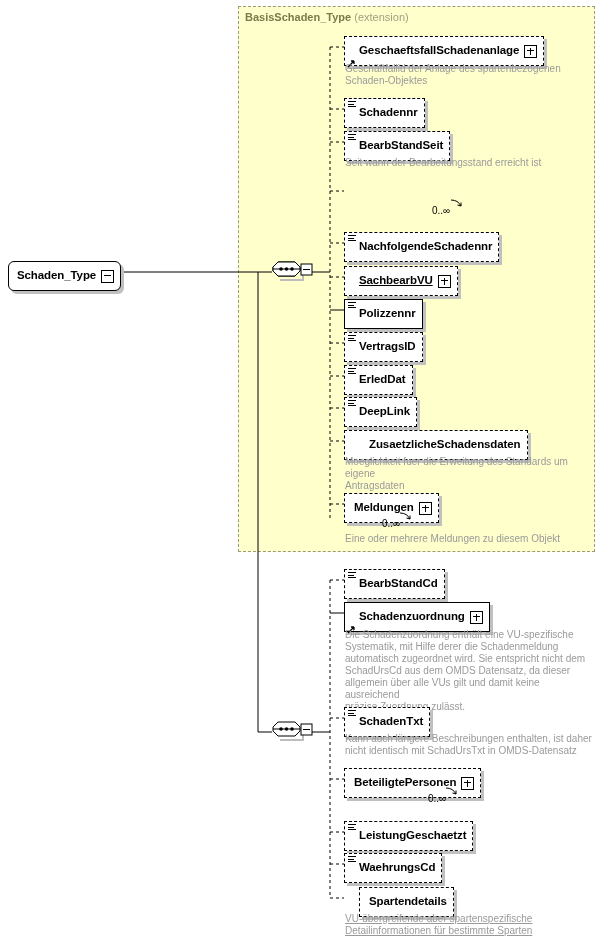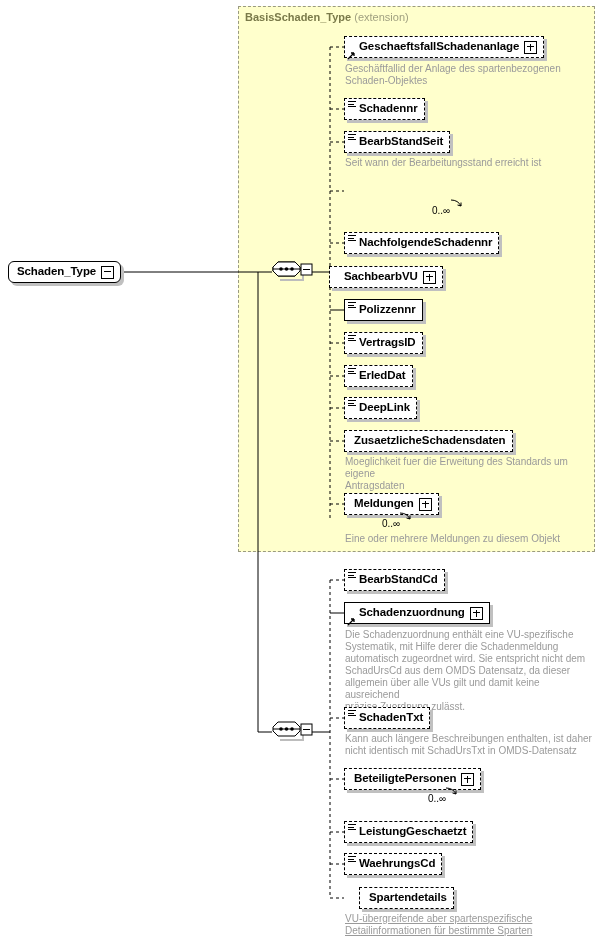--- a/index.html
+++ b/index.html
@@ -27,21 +27,21 @@
     font-weight:normal;
     color:#a0a080;
   }
 
   
   .node{
     position:absolute;
     box-sizing:border-box;
     background:#ffffff;
     border:1px dashed #000000;
-    height:22px;
+    height:30px;
     display:flex;
     align-items:center;
     padding:0 6px 0 14px;
     white-space:nowrap;
     box-shadow:3px 3px 0 0 #c0c0c0;
   }
   .node.solid{border-style:solid;}
   .node.rounded{border-radius:6px;}
   .node .label{
     font-size:11.5px;
@@ -225,21 +225,21 @@
 
   <div class="node" style="left:344px;top:232px;">
     <span class="ico-lines">
         <i></i>
         <i></i>
         <i></i>
       </span>
     <span class="label">NachfolgendeSchadennr</span>
   </div>
 
-  <div class="node" style="left:329px;top:266px;">
+  <div class="node" style="left:344px;top:266px;text-decoration:underline;">
     <span class="label">SachbearbVU</span>
     <span class="ctl plus"></span>
   </div>
 
   <div class="node solid" style="left:344px;top:299px;">
     <span class="ico-lines">
         <i></i>
         <i></i>
         <i></i>
       </span>
@@ -266,21 +266,21 @@
 
   <div class="node" style="left:344px;top:397px;">
     <span class="ico-lines">
         <i></i>
         <i></i>
         <i></i>
       </span>
     <span class="label">DeepLink</span>
   </div>
 
-  <div class="node" style="left:344px;top:430px;padding-left:9px;">
+  <div class="node" style="left:344px;top:430px;padding-left:24px;">
     <span class="label">ZusaetzlicheSchadensdaten</span>
   </div>
   <div class="doc" style="left:345px;top:456px;width:245px;">Moeglichkeit fuer die Erweitung des Standards um eigene
 Antragsdaten</div>
 
   <div class="node" style="left:344px;top:493px;padding-left:9px;">
     <span class="label">Meldungen</span>
     <span class="ctl plus"></span>
   </div>
   <span class="mult-arrow" style="left:399px;top:509px;">

